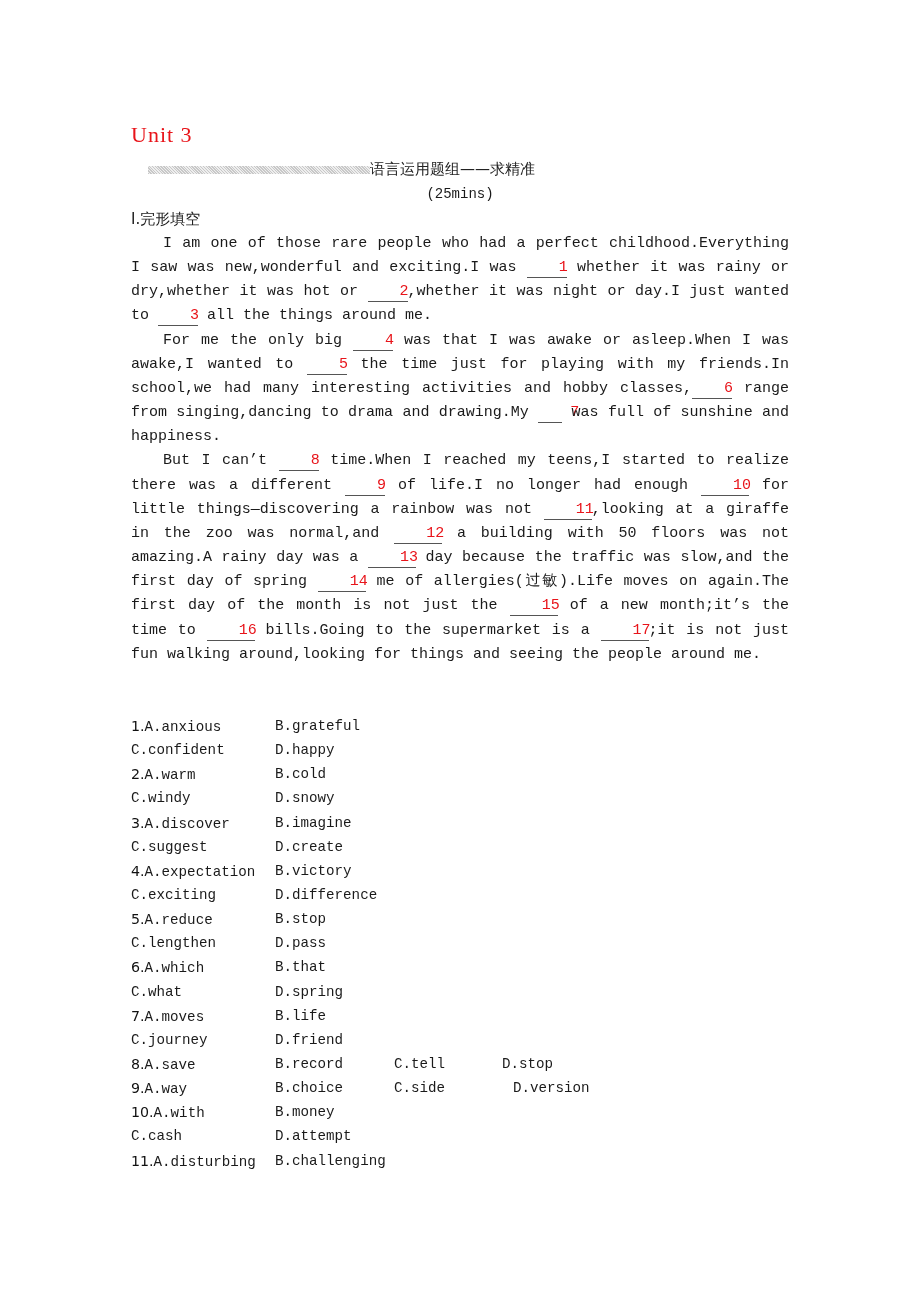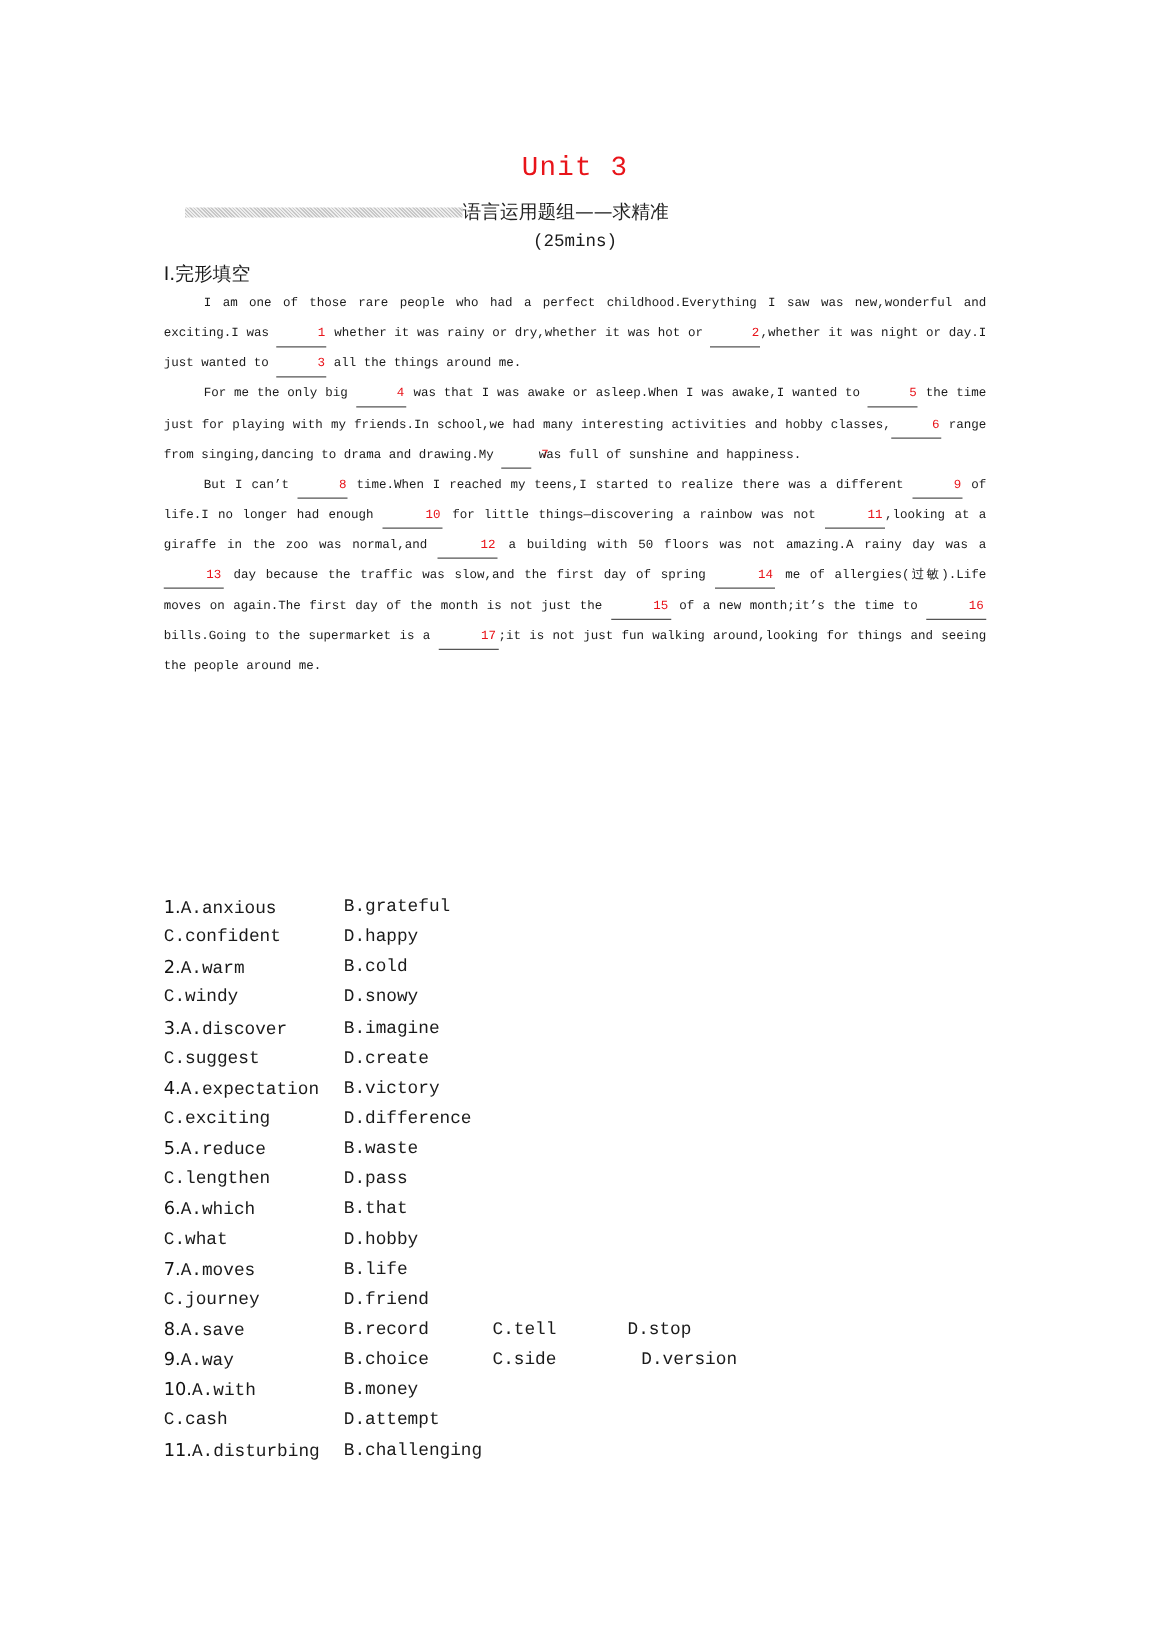--- a/index.html
+++ b/index.html
@@ -1,32 +1,32 @@
 <!DOCTYPE html>
 <html><head>
 <meta charset="utf-8">
 <style>
   html, body { margin: 0; padding: 0; background: #ffffff; }
   body { width: 920px; height: 1302px; position: relative; overflow: hidden;
          font-family: "DejaVu Serif", "Liberation Serif", serif; color: #1a1a1a; }
   .page { position: absolute; left: 131px; top: 0; width: 658px; }
-  .title { position: absolute; left: 0; width: 658px; top: 122px; text-align: center;
-           color: #e8141a; font-family: Liberation Mono, monospace;
+  .title { position: absolute; left: 0; width: 658px; top: 122px; 
+           color: #e8141a; font-family: Liberation Serif, serif;
            font-size: 22px; letter-spacing: 1px; }
   .section-head { position: absolute; top: 160px; left: 17px; display: flex; align-items: center; }
   .hatch { width: 222px; height: 8px; margin-right: 0;
            background-image: repeating-linear-gradient(45deg, #c8c8c8 0 1px, #eeeeee 1px 2px); }
   .section-text { font-size: 15px; font-family: "DejaVu Sans", sans-serif; color: #222; }
   .duration { position: absolute; top: 186px; left: 0; width: 658px; text-align: center;
               font-size: 14px; font-family: "Liberation Mono", monospace; }
   .part-label { position: absolute; top: 210px; left: 0; font-size: 15px;
                 font-family: "DejaVu Sans", sans-serif; }
   .passage { position: absolute; top: 232px; left: 0; width: 658px;
              font-family: "Liberation Mono", "DejaVu Sans Mono", monospace;
-             font-size: 10px; line-height: 24.15px; text-align: justify; }
+             font-size: 15px; line-height: 24.15px; text-align: justify; }
   .para { margin: 0; text-indent: 32px; }
   .blank { display: inline-block; border-bottom: 1px solid #555; color: #e8141a;
            text-align: center; line-height: 18px; }
   .options { position: absolute; top: 714px; left: 0;
              font-family: "Liberation Mono", "DejaVu Sans Mono", monospace; font-size: 14.2px; }
   .opt-row { height: 24.15px; line-height: 24.15px; position: relative; white-space: nowrap; }
   .opt { position: absolute; top: 0; }
   .qnum { font-family: "DejaVu Sans", sans-serif; font-weight: normal; color: #111; }
 </style>
 </head>
@@ -85,34 +85,34 @@
       <span class="opt" style="left:0"><b class="qnum">4.</b><span>A.expectation</span></span>
       <span class="opt" style="left:144px">B.victory</span>
     </div>
     <div class="opt-row">
       <span class="opt" style="left:0">C.exciting</span>
       <span class="opt" style="left:144px">D.difference</span>
     </div>
 
     <div class="opt-row">
       <span class="opt" style="left:0"><b class="qnum">5.</b><span>A.reduce</span></span>
-      <span class="opt" style="left:144px">B.waste</span>
+      <span class="opt" style="left:144px">B.stop</span>
     </div>
     <div class="opt-row">
       <span class="opt" style="left:0">C.lengthen</span>
       <span class="opt" style="left:144px">D.pass</span>
     </div>
 
     <div class="opt-row">
       <span class="opt" style="left:0"><b class="qnum">6.</b><span>A.which</span></span>
       <span class="opt" style="left:144px">B.that</span>
     </div>
     <div class="opt-row">
       <span class="opt" style="left:0">C.what</span>
-      <span class="opt" style="left:144px">D.hobby</span>
+      <span class="opt" style="left:144px">D.spring</span>
     </div>
 
     <div class="opt-row">
       <span class="opt" style="left:0"><b class="qnum">7.</b><span>A.moves</span></span>
       <span class="opt" style="left:144px">B.life</span>
     </div>
     <div class="opt-row">
       <span class="opt" style="left:0">C.journey</span>
       <span class="opt" style="left:144px">D.friend</span>
     </div>

